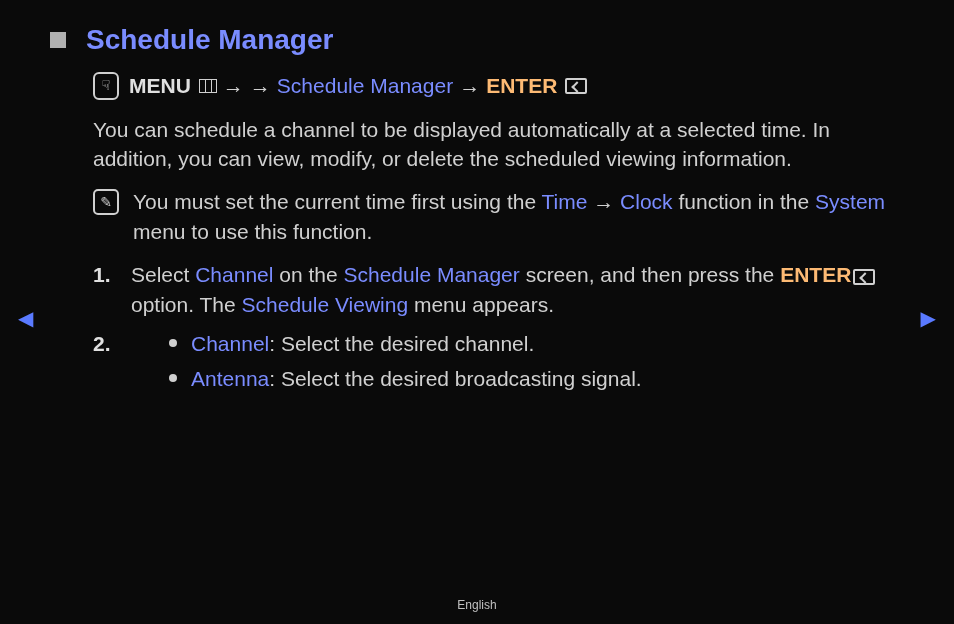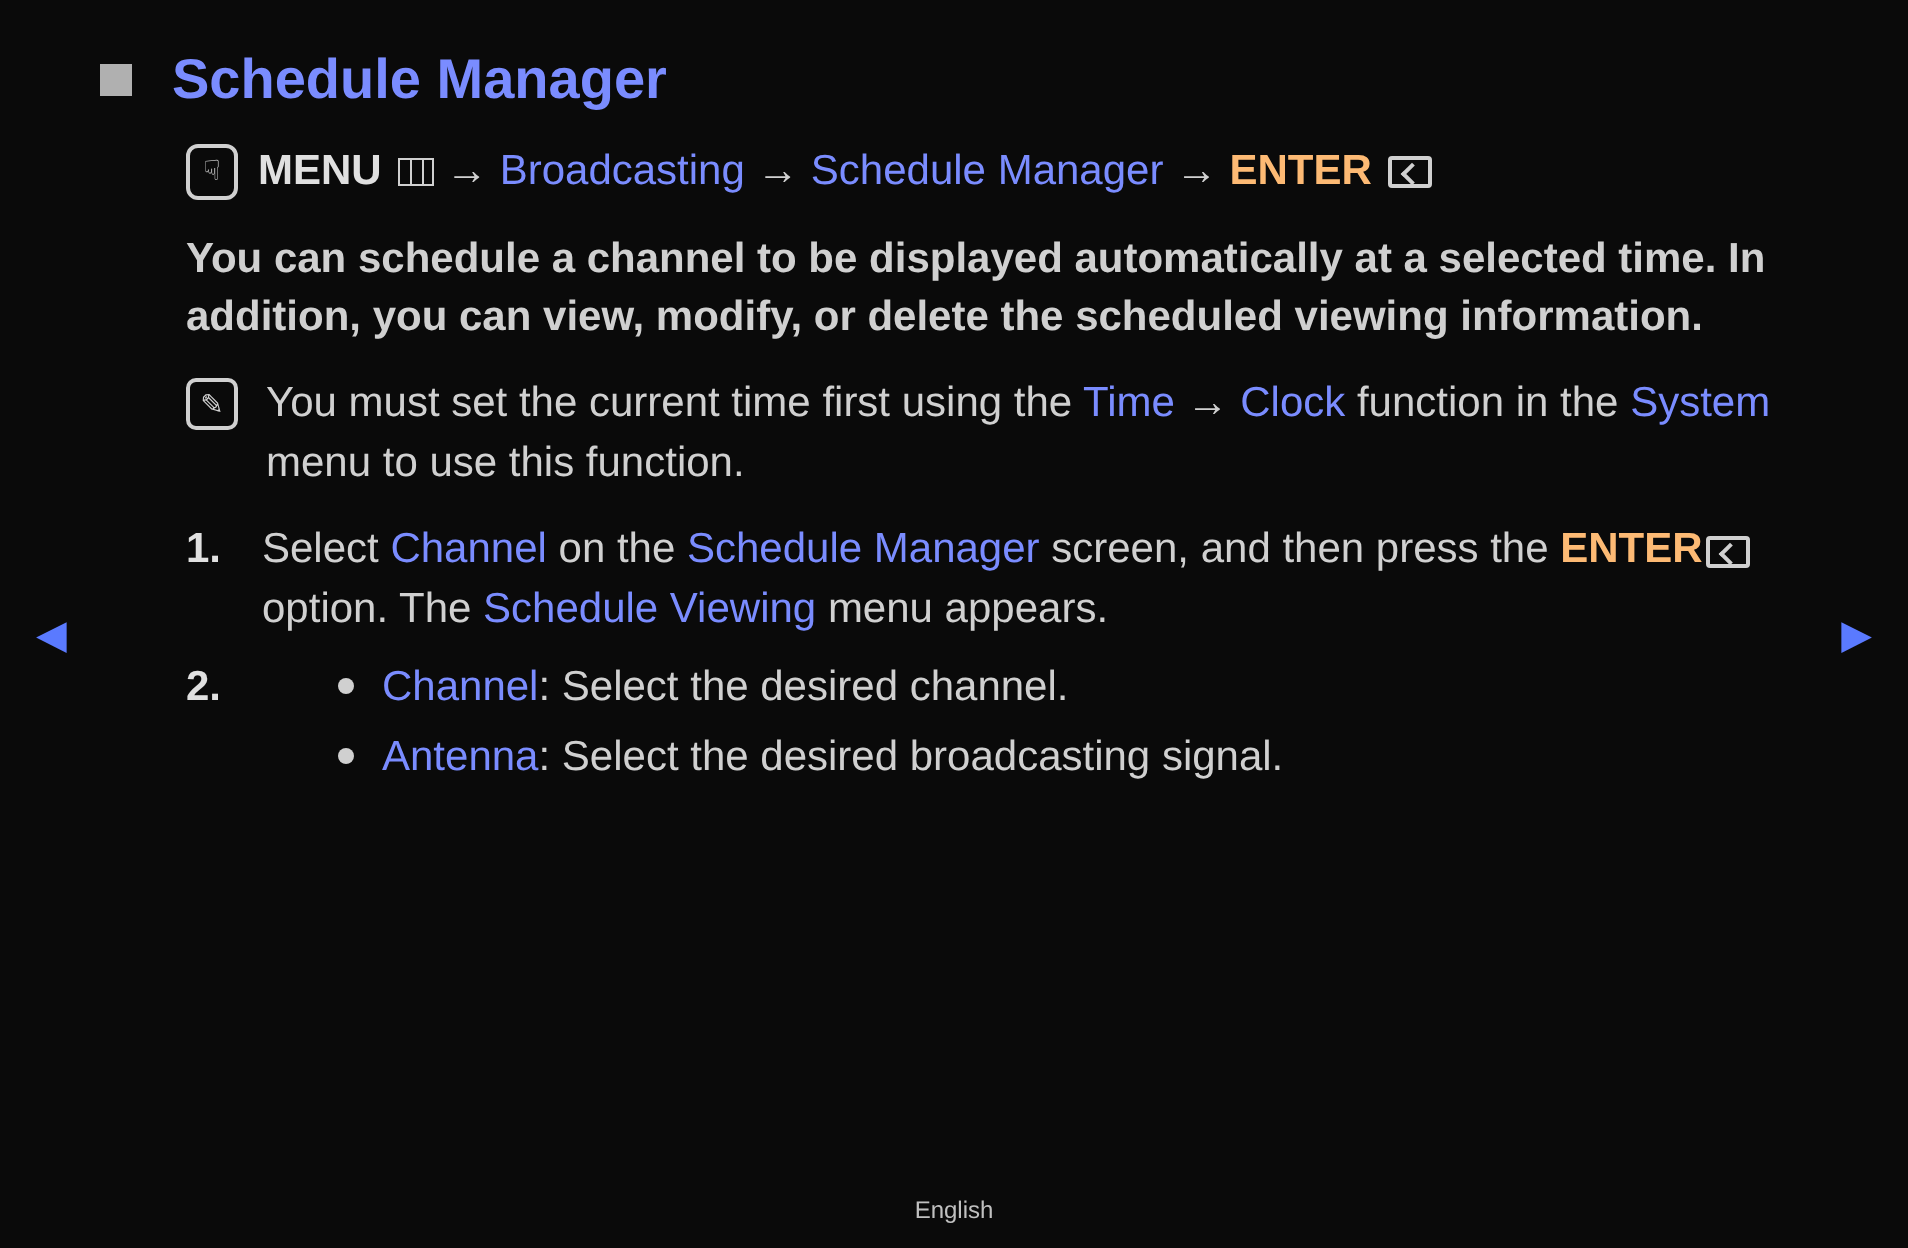--- a/index.html
+++ b/index.html
@@ -99,21 +99,21 @@
       content: '';
       position: absolute;
       right: 4px;
       top: 3px;
       width: 6px;
       height: 6px;
       border-left: 2px solid #d0d0d0;
       border-bottom: 2px solid #d0d0d0;
       transform: rotate(45deg);
     }
-    .body-text { margin-bottom: 14px; font-weight: bold; }
+    .body-text { margin-bottom: 14px; }
     .note-row {
       display: flex;
       gap: 14px;
       margin-bottom: 14px;
     }
     .note-icon {
       width: 26px;
       height: 26px;
       border: 2px solid #d0d0d0;
       border-radius: 5px;
@@ -175,21 +175,20 @@
     <div class="square-bullet"></div>
     <div class="title">Schedule Manager</div>
   </div>
 
   <div class="indent-1">
     <div class="breadcrumb-row">
       <span class="remote-icon">☟</span>
       <span class="menu-label">MENU</span>
         <span class="menu-grid-icon"></span>
       <span class="arrow">→</span>
-      <span class="link">Broadcasting</span>
       <span class="arrow">→</span>
       <span class="link">Schedule Manager</span>
       <span class="arrow">→</span>
       <span class="enter-label">ENTER</span>
         <span class="enter-icon"></span>
     </div>
 
     <div class="body-text">You can schedule a channel to be displayed automatically at a selected time. In addition, you can view, modify, or delete the scheduled viewing information.</div>
 
     <div class="note-row">

